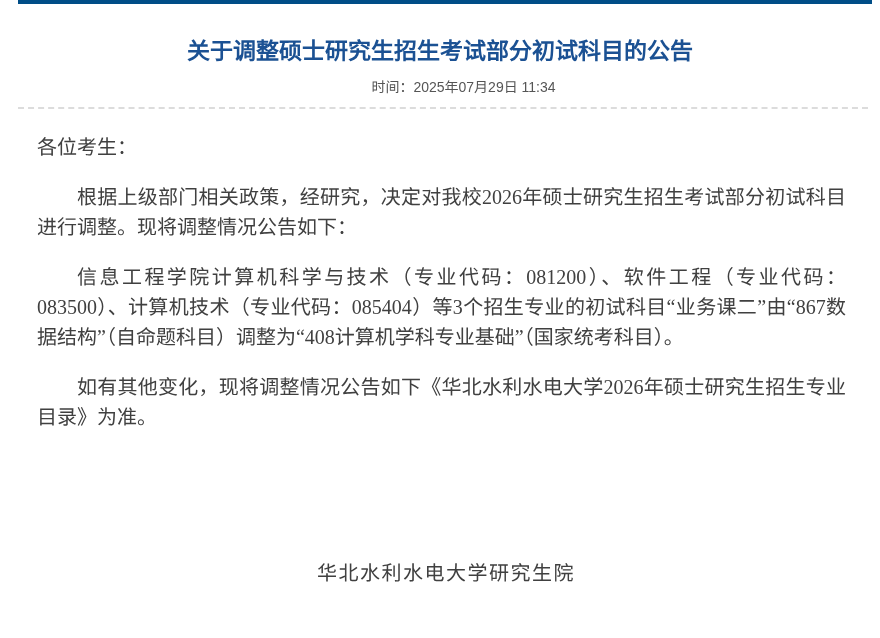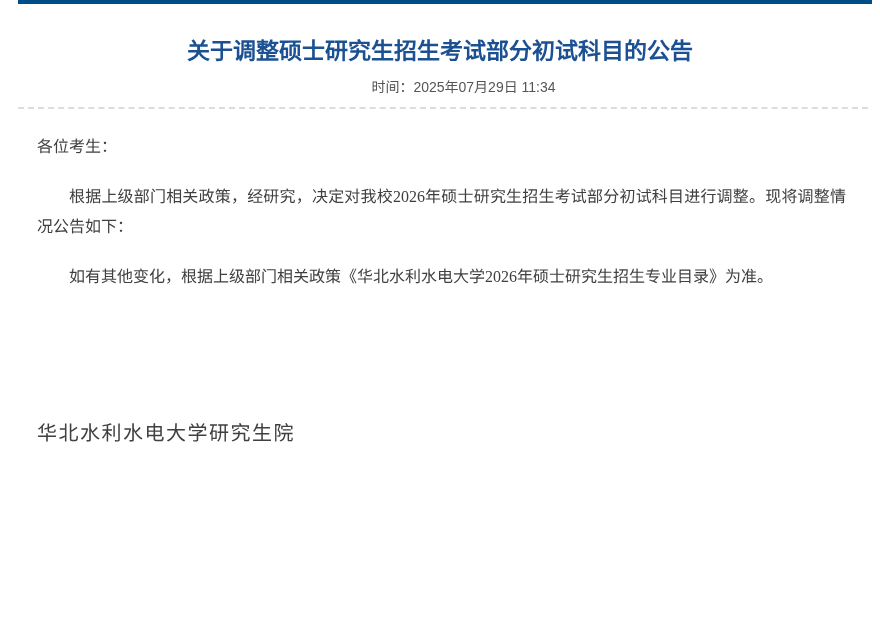--- a/index.html
+++ b/index.html
@@ -45,38 +45,38 @@
   }
   .dashed-divider {
     margin: 11px 12px 0 18px;
     border: 0;
     border-top: 2px dashed #dcdcdc;
     height: 0;
   }
   .content {
     margin: 23px 34px 0 37px;
     font-family: "Liberation Serif", "DejaVu Serif", serif;
-    font-size: 16px;
+    font-size: 20px;
     line-height: 30px;
     color: #404040;
     text-align: justify;
   }
   .content p {
     margin: 0 0 12px 0;
   }
   .content p.salutation {
     text-indent: 0;
   }
   .content p.para {
     text-indent: 2em;
     margin-top: 20px;
   }
   .signature-row {
     margin: 128px 25px 0 37px;
-    text-align: left;
+    text-align: center;
     font-family: "Liberation Serif", "DejaVu Serif", serif;
     font-size: 20px;
     line-height: 26px;
     letter-spacing: 1.5px;
     color: #404040;
   }
 </style>
 </head>
 <body>
 
@@ -89,18 +89,19 @@
     <div class="meta-line">
       <span>时间：</span><span>2025年07月29日 11:34</span>
     </div>
   </div>
 
   <hr class="dashed-divider">
 
   <div class="content">
     <p class="salutation">各位考生：</p>
     <p class="para">根据上级部门相关政策，经研究，决定对我校2026年硕士研究生招生考试部分初试科目进行调整。现将调整情况公告如下：</p>
-    <p class="para">如有其他变化，根据上级部门相关政策《华北水利水电大学2026年硕士研究生招生专业目录》为准。</p>
+    <p class="para">信息工程学院计算机科学与技术（专业代码：081200）、软件工程（专业代码：083500）、计算机技术（专业代码：085404）等3个招生专业的初试科目“业务课二”由“867数据结构”（自命题科目）调整为“408计算机学科专业基础”（国家统考科目）。</p>
+    <p class="para">如有其他变化，现将调整情况公告如下《华北水利水电大学2026年硕士研究生招生专业目录》为准。</p>
   </div>
 
   <div class="signature-row">华北水利水电大学研究生院</div>
 
 </div>
 
 </body></html>

